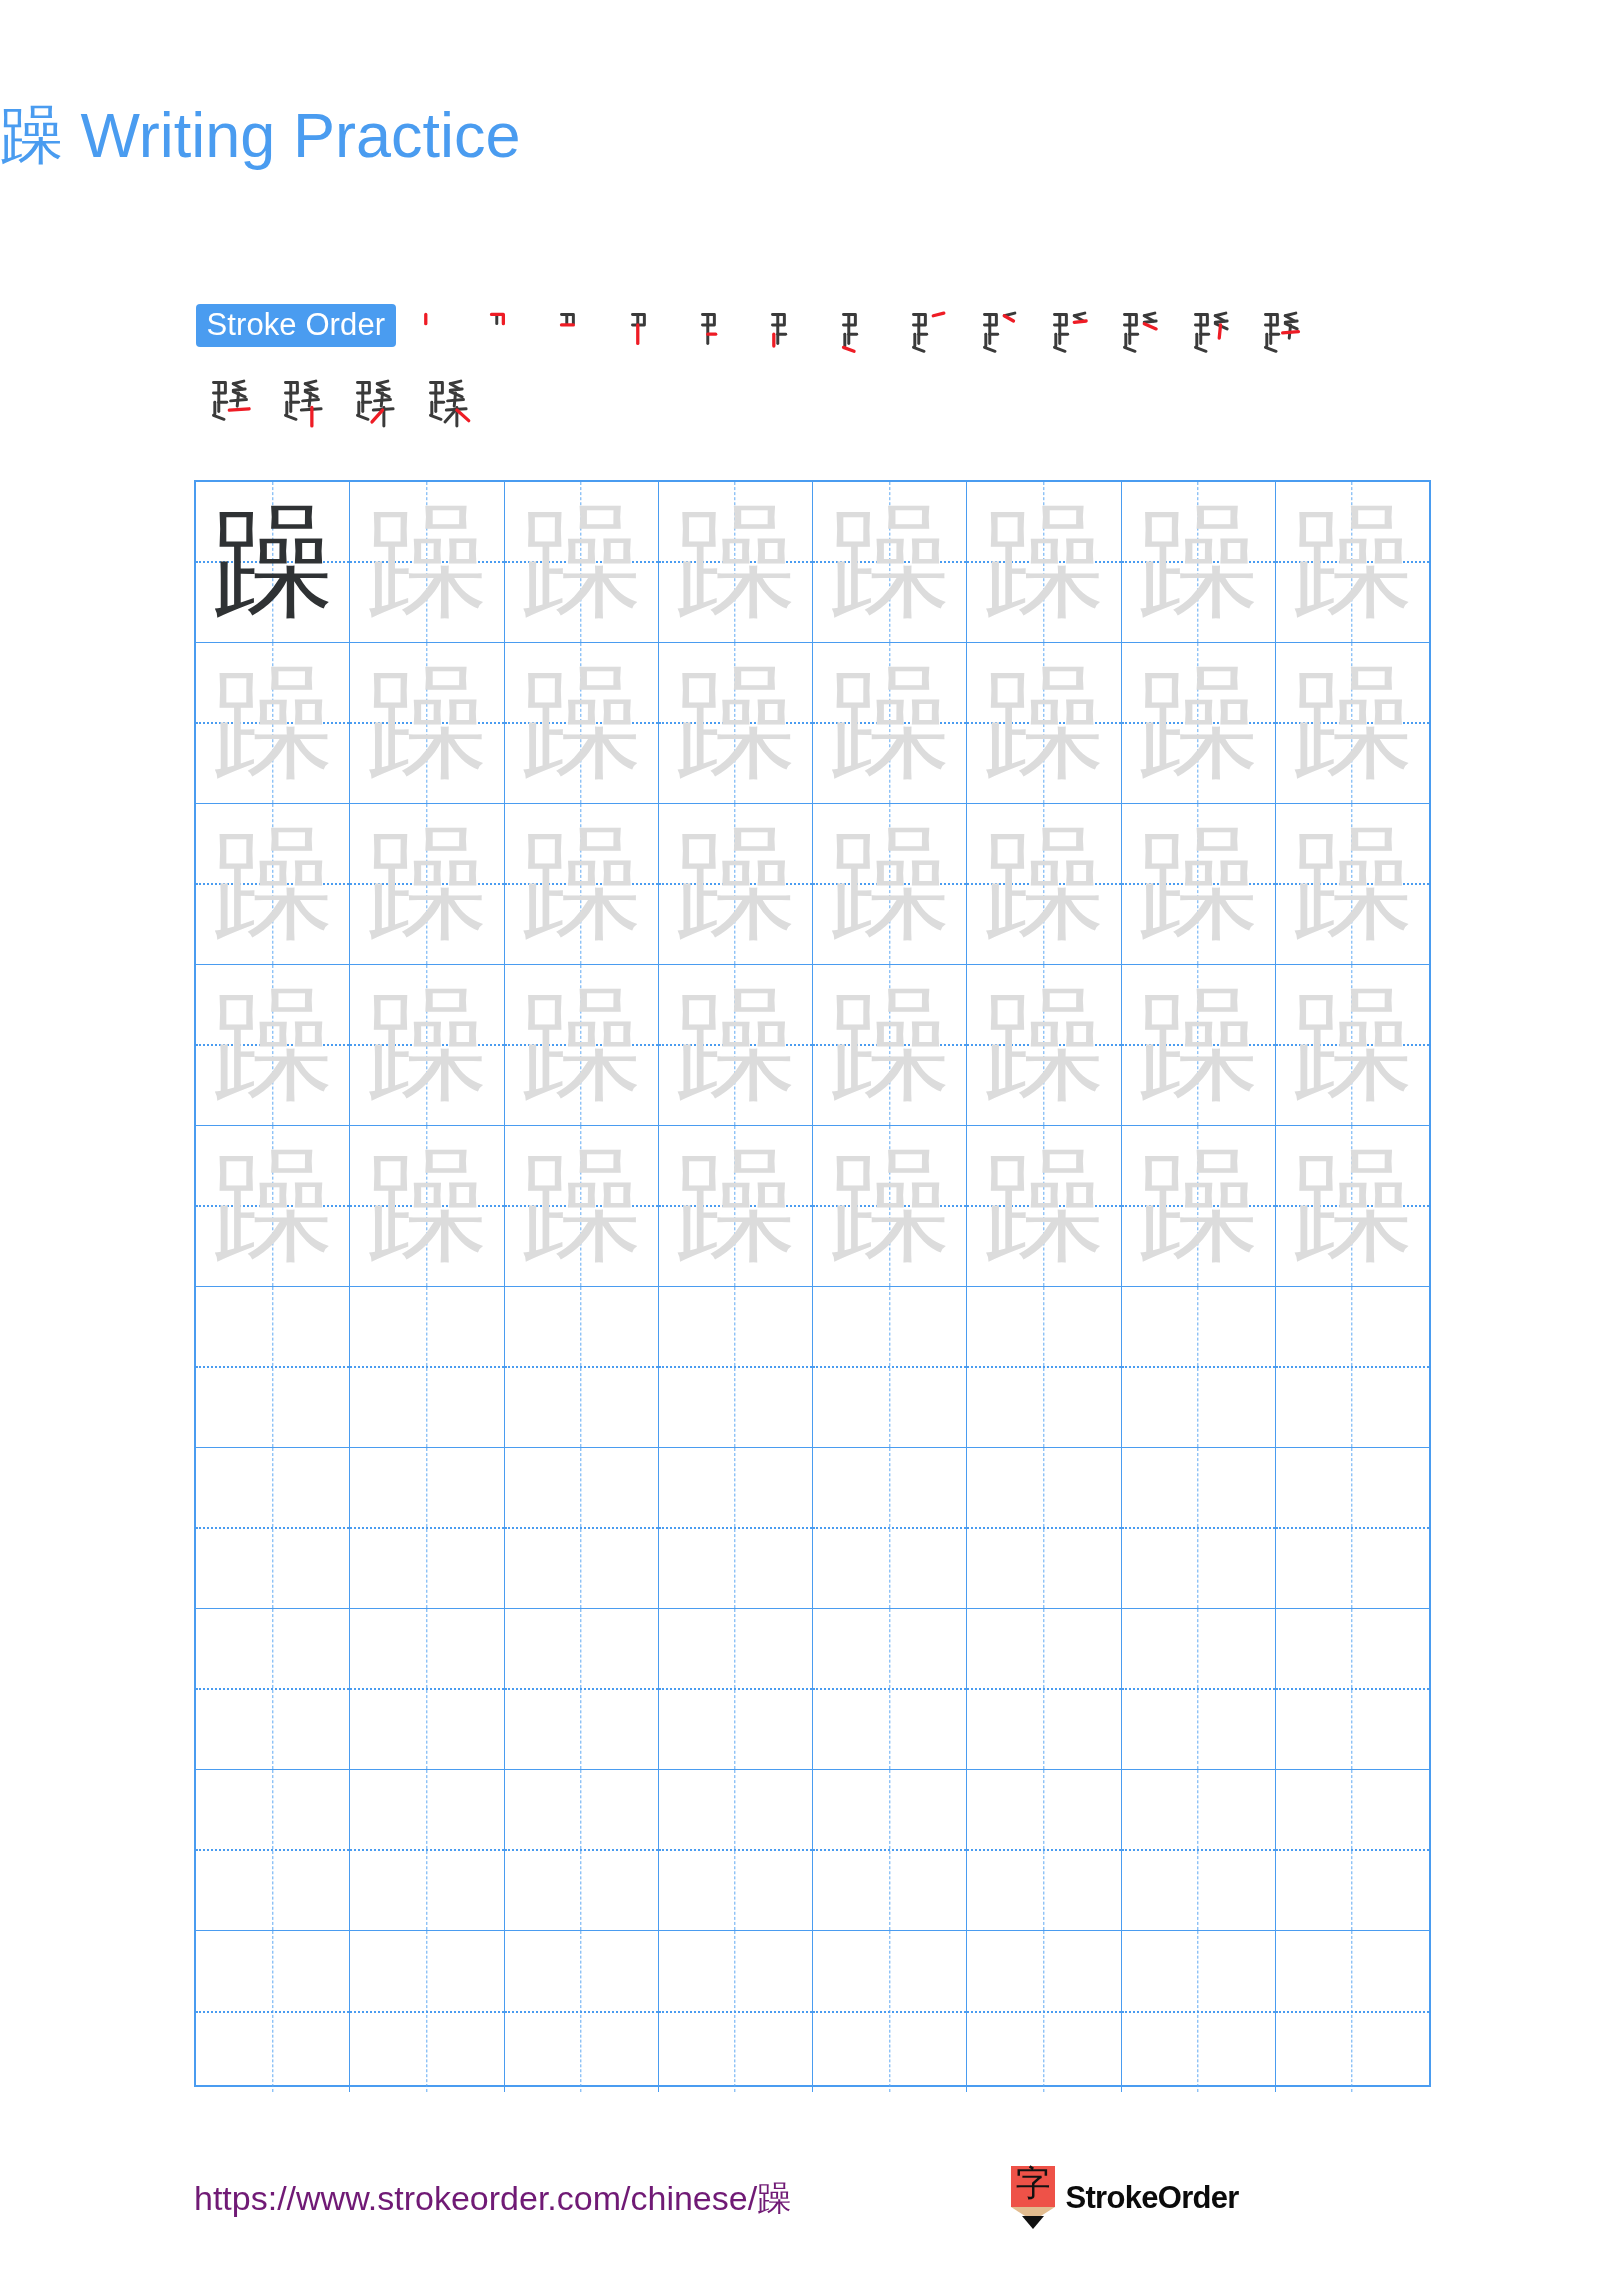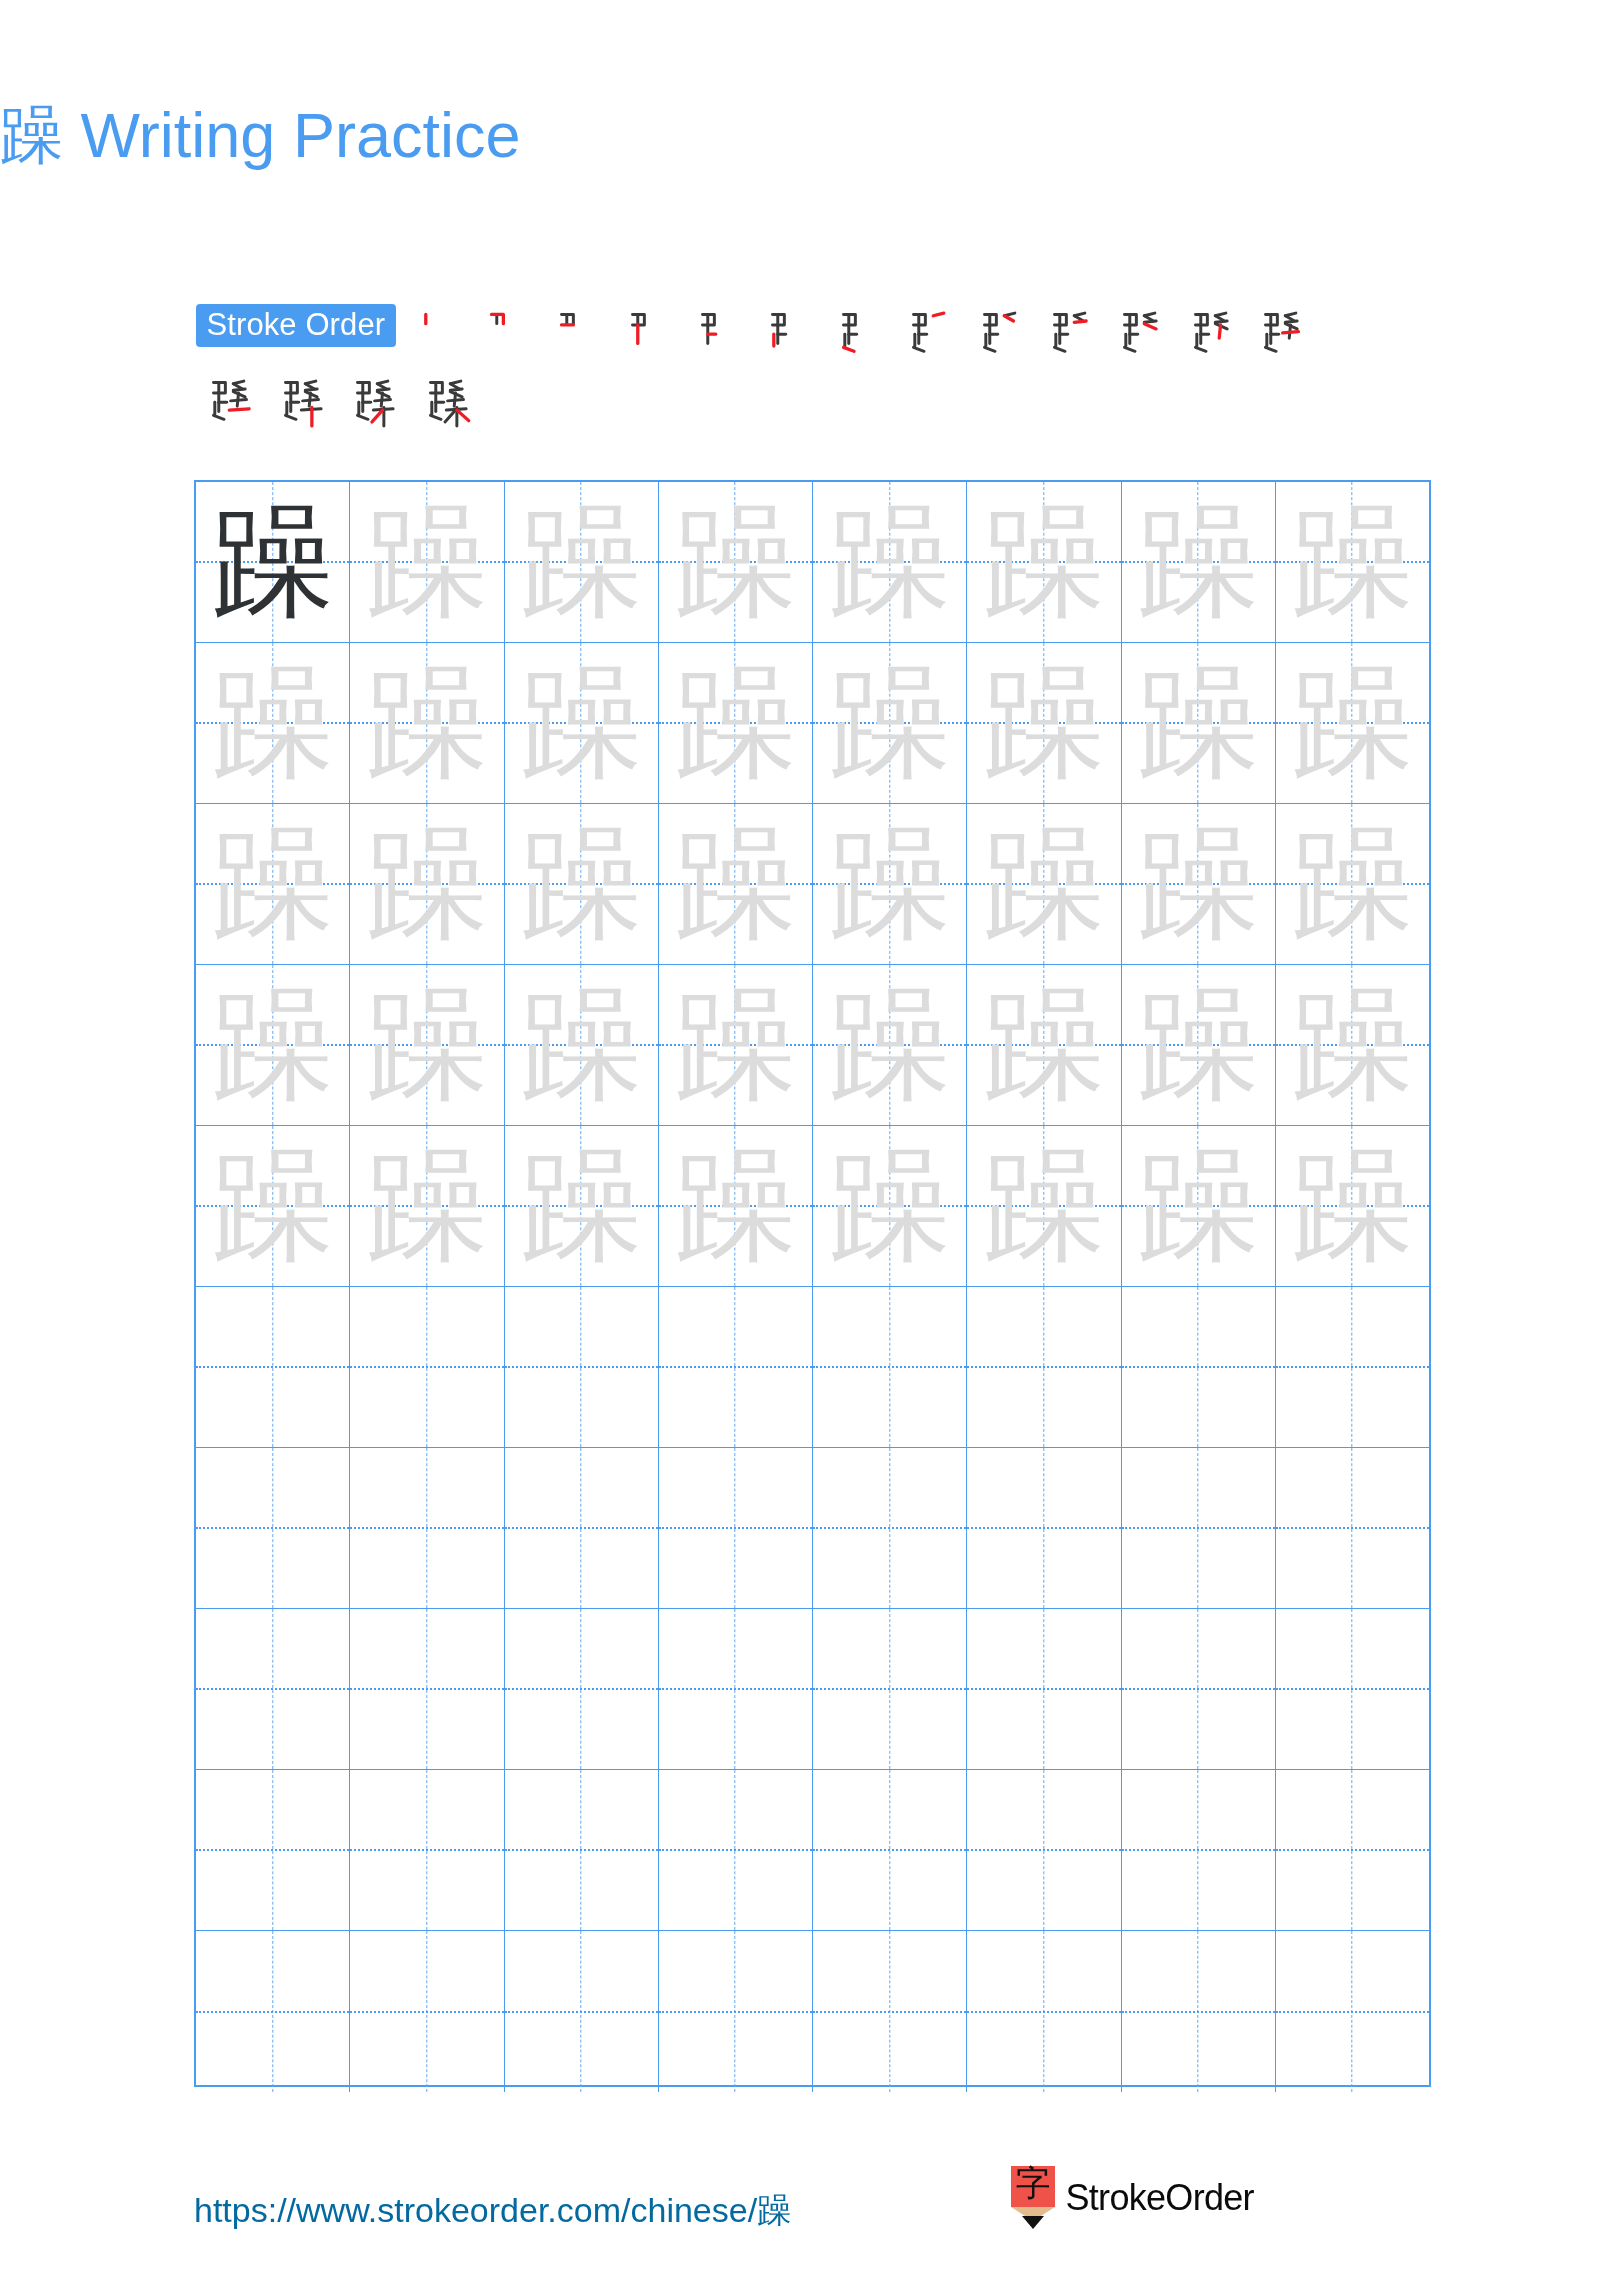--- a/index.html
+++ b/index.html
@@ -139,25 +139,24 @@
   }
   .cell-char.dark  { color: #2f3234; }
   .cell-char.light { color: #dcdcdc; }
 
   
   #footer-url {
     position: absolute;
     left: 194px;
     top: 2176px;
     font-size: 34px;
-    color: #0369a1;
+    color: #701a75;
     text-decoration: none;
     font-family: "Liberation Sans", sans-serif;
     white-space: nowrap;
-    margin-top: 12px;
   }
   #footer-brand {
     position: absolute;
     left: 1011px;
     top: 2166px;
     display: flex;
     align-items: center;
     white-space: nowrap;
   }
   #brand-logo {
@@ -197,22 +196,22 @@
   }
   #brand-logo .tip {
     position: absolute;
     left: 11px; top: 50px;
     width: 0; height: 0;
     border-left: 11px solid transparent;
     border-right: 11px solid transparent;
     border-top: 13px solid #111111;
   }
   #brand-name {
-    font-size: 36px;
-    font-weight: normal;
+    font-size: 31px;
+    font-weight: bold;
     color: #0b0b0b;
     letter-spacing: -0.7px;
     font-family: "Liberation Sans", sans-serif;
   }
 </style>
 </head>
 <body>
 
 <div id="page-title">
   <span class="han">躁</span><span> Writing Practice</span>

